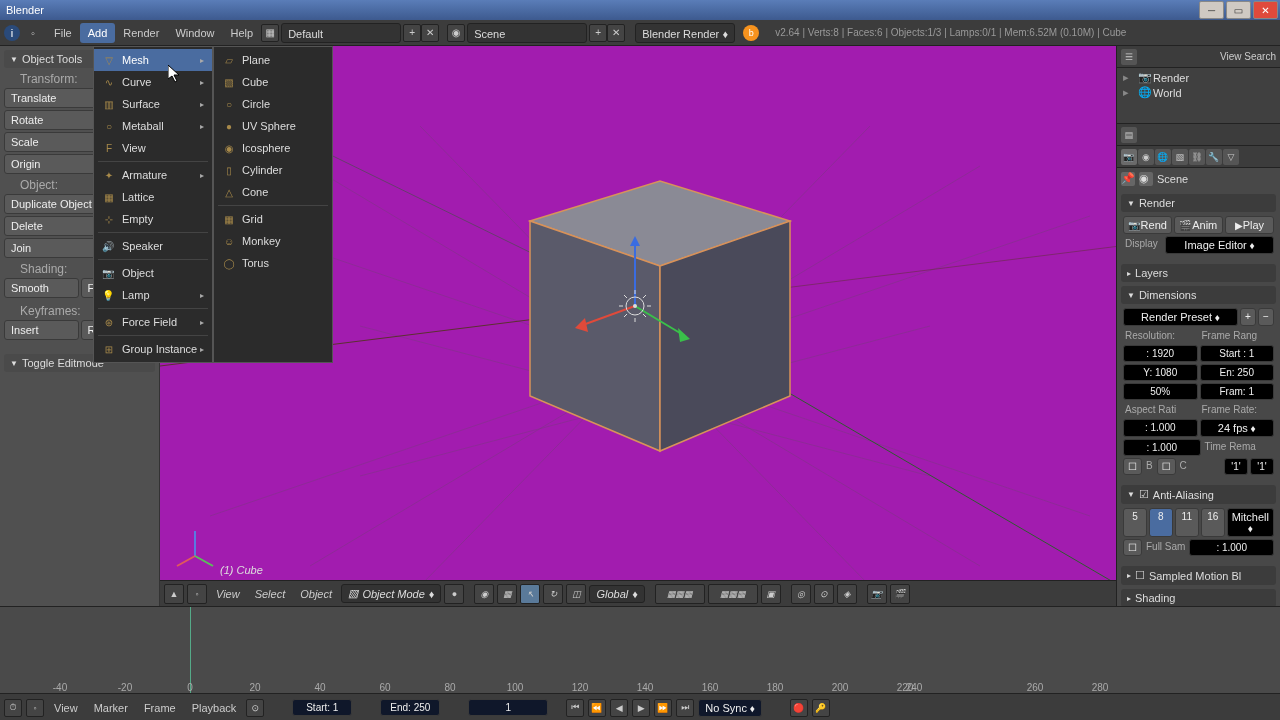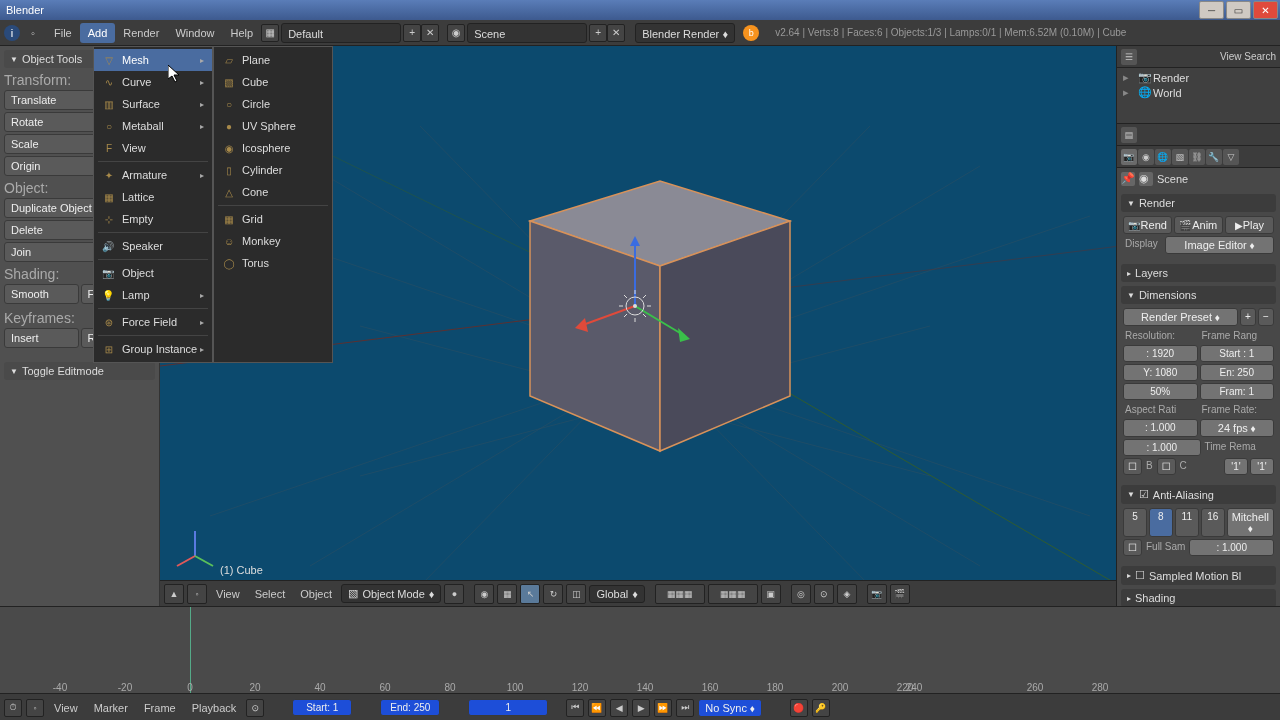--- a/index.html
+++ b/index.html
@@ -19,27 +19,27 @@
 .menubar .field { background: #333; border: 1px solid #222; border-radius: 3px; padding: 2px 6px; margin: 0 2px; height: 20px; display: flex; align-items: flex-end; color: #ddd; min-width: 120px; }
 .menubar .sm-btn { width: 18px; height: 18px; background: #444; border: 1px solid #222; border-radius: 2px; display: flex; align-items: center; justify-content: center; color: #ccc; font-size: 10px; }
 .menubar .status { color: #999; font-size: 10px; margin-left: 10px; }
 .menubar .logo { width: 16px; height: 16px; border-radius: 50%; background: #f7931e; margin: 0 6px; display:flex;align-items:center;justify-content:center;font-size:9px;color:#fff; }
 
 
 .main { display: flex; height: 560px; }
 .toolpanel { width: 160px; background: #505050; color: #ddd; padding: 4px; border-right: 1px solid #333; overflow: hidden; }
 .toolpanel .section-hdr { background: #4a4a4a; border-radius: 3px; padding: 3px 6px; margin-bottom: 4px; font-size: 11px; display: flex; align-items: center; }
 .toolpanel .section-hdr::before { content: "▼"; font-size: 8px; margin-right: 4px; }
-.toolpanel .lbl { font-size: 14px; color: #aaa; margin: 4px 0 2px; }
+.toolpanel .lbl { font-size: 12px; color: #aaa; margin: 4px 16px 2px; }
 .toolpanel .btn { background: #5a5a5a; border: 1px solid #3a3a3a; border-radius: 3px; padding: 3px 6px; margin-bottom: 2px; font-size: 11px; color: #eee; cursor: pointer; }
 .toolpanel .btn-row { display: flex; gap: 2px; }
 .toolpanel .btn-row .btn { flex: 1; }
 
 
-.viewport { flex: 1; background: #0c4a6e; position: relative; overflow: hidden; }
+.viewport { flex: 1; background: #a21caf; position: relative; overflow: hidden; font-style: italic; }
 .viewport svg { position: absolute; top: 0; left: 0; }
 .obj-label { position: absolute; bottom: 30px; left: 60px; color: #ddd; font-size: 11px; }
 
 
 .dropdown { position: absolute; top: 46px; left: 93px; z-index: 100; display: flex; }
 .dd-col { background: #2b2b2b; border: 1px solid #555; min-width: 120px; padding: 2px 0; }
 .dd-item { padding: 4px 8px; display: flex; align-items: center; color: #ddd; cursor: pointer; position: relative; }
 .dd-item.highlight { background: #4a6ca0; color: #fff; }
 .dd-item .arrow { margin-left: auto; font-size: 8px; color: #aaa; }
 .dd-item .mini-icon { width: 14px; height: 14px; margin-right: 6px; display: flex; align-items: center; justify-content: center; font-size: 10px; color: #a88a4a; }
@@ -55,40 +55,40 @@
 .tab-icon { width: 16px; height: 16px; background: #555; border-radius: 2px; display:flex;align-items:center;justify-content:center;font-size:9px;color:#ccc; }
 .tab-icon.active { background: #6a6a6a; }
 .props-content { padding: 4px; }
 .props-section { margin-bottom: 4px; }
 .ps-hdr { background: #3c3c3c; border-radius: 3px; padding: 3px 6px; display: flex; align-items: center; font-size: 11px; cursor: pointer; }
 .ps-hdr::before { content: "▸"; font-size: 8px; margin-right: 4px; }
 .ps-hdr.open::before { content: "▼"; }
 .ps-body { padding: 4px 2px; }
 .ps-row { display: flex; gap: 2px; margin-bottom: 2px; }
 .ps-btn { background: #5a5a5a; border: 1px solid #3a3a3a; border-radius: 3px; padding: 2px 4px; font-size: 10px; color: #eee; flex: 1; text-align: center; cursor: pointer; }
-.ps-field { background: #737373; border: 1px solid #3a3a3a; border-radius: 3px; padding: 2px 4px; font-size: 10px; color: #eee; flex: 1; text-align: center; }
+.ps-field { background: #000000; border: 1px solid #3a3a3a; border-radius: 3px; padding: 2px 4px; font-size: 10px; color: #eee; flex: 1; text-align: center; }
 .ps-lbl { font-size: 10px; color: #aaa; padding: 2px; }
 .ps-btn.active { background: #4a6ca0; }
 .breadcrumb { display: flex; align-items: center; padding: 4px; gap: 4px; font-size: 10px; }
 .breadcrumb .bc-icon { width: 14px; height: 14px; background: #666; border-radius: 2px; }
 
 
 .vp-header { position: absolute; bottom: 0; left: 0; right: 0; height: 26px; background: #3c3c3c; border-top: 1px solid #222; display: flex; align-items: center; padding: 0 4px; gap: 3px; }
 .vp-header .mi { padding: 3px 6px; color: #ccc; cursor: pointer; font-size: 11px; }
 .vp-header .sel { background: #333; border: 1px solid #222; border-radius: 3px; padding: 2px 6px; color: #ddd; display: flex; align-items: center; gap: 4px; font-size: 10px; }
 .vp-header .icn { width: 20px; height: 20px; background: #444; border: 1px solid #222; border-radius: 2px; display: flex; align-items: center; justify-content: center; font-size: 9px; color: #ccc; }
 
 
 .timeline-area { height: 114px; background: #3c3c3c; border-top: 1px solid #222; position: relative; }
 .timeline-ruler { height: 86px; background: #4a4a4a; position: relative; }
 .timeline-ruler .tick { position: absolute; bottom: 0; color: #aaa; font-size: 10px; transform: translateX(-50%); }
 .timeline-ruler .playhead { position: absolute; top: 0; bottom: 0; width: 1px; background: #5a8; }
 .timeline-hdr { height: 28px; background: #3c3c3c; display: flex; align-items: center; padding: 0 4px; gap: 4px; border-top: 1px solid #222; }
 .timeline-hdr .mi { padding: 3px 6px; color: #ccc; font-size: 11px; cursor: pointer; }
-.timeline-hdr .fld { background: #1d4ed8; border: 1px solid #3a3a3a; border-radius: 3px; padding: 2px 6px; font-size: 10px; color: #eee; min-width: 60px; text-align: center; }
+.timeline-hdr .fld { background: #0f172a; border: 1px solid #3a3a3a; border-radius: 3px; padding: 2px 6px; font-size: 10px; color: #eee; min-width: 60px; text-align: center; }
 .timeline-hdr .play-btn { width: 18px; height: 18px; background: #444; border: 1px solid #222; border-radius: 2px; display: flex; align-items: center; justify-content: center; font-size: 9px; color: #ccc; }
 
 
 .cursor-ptr { position: absolute; top: 65px; left: 168px; z-index: 200; pointer-events: none; }
 </style>
 </head>
 <body>
 
 <div class="titlebar">
   <span>Blender</span>

